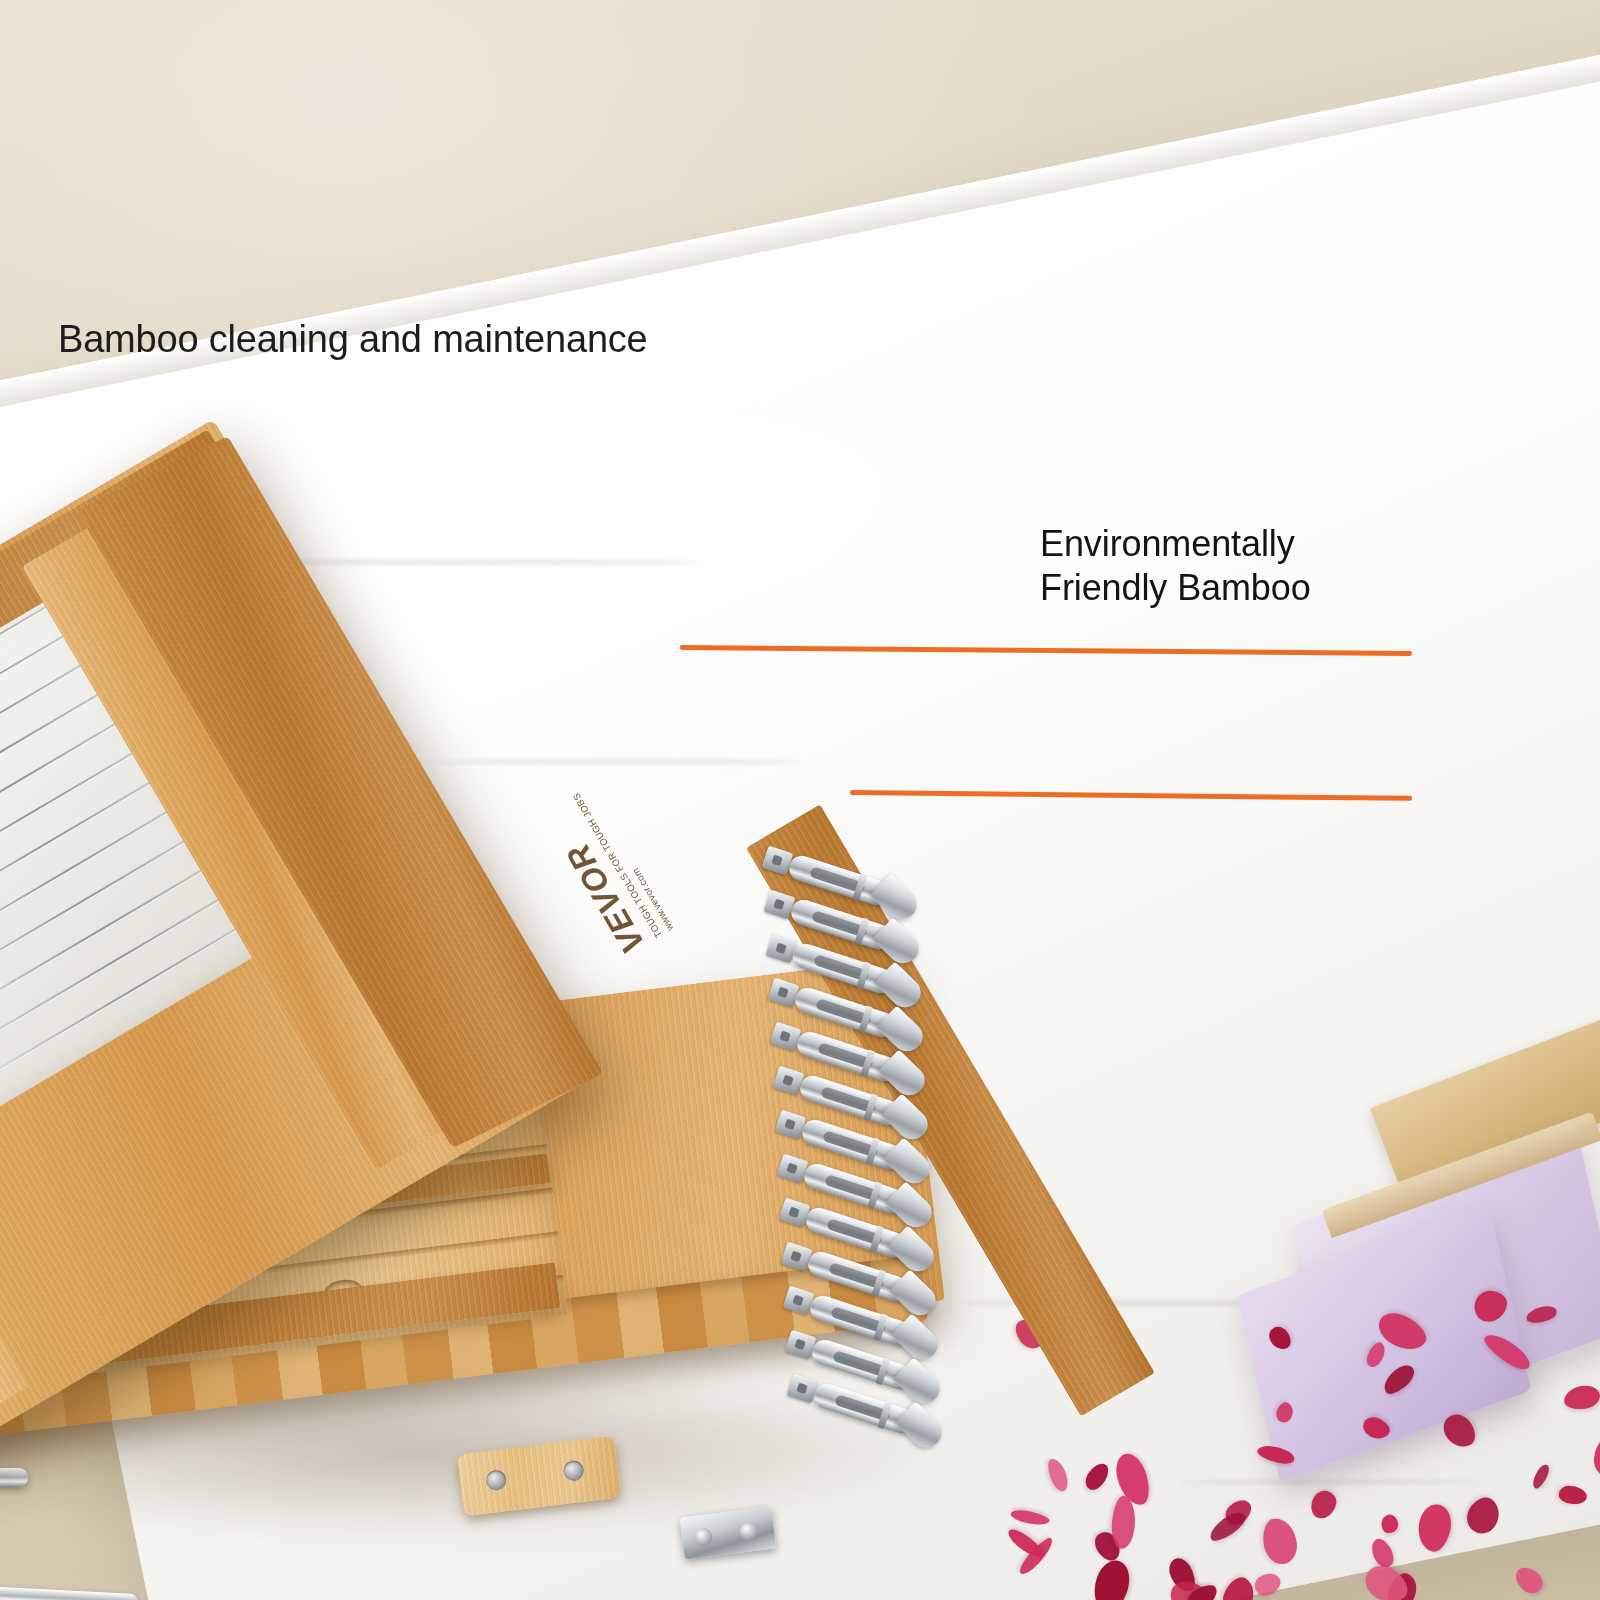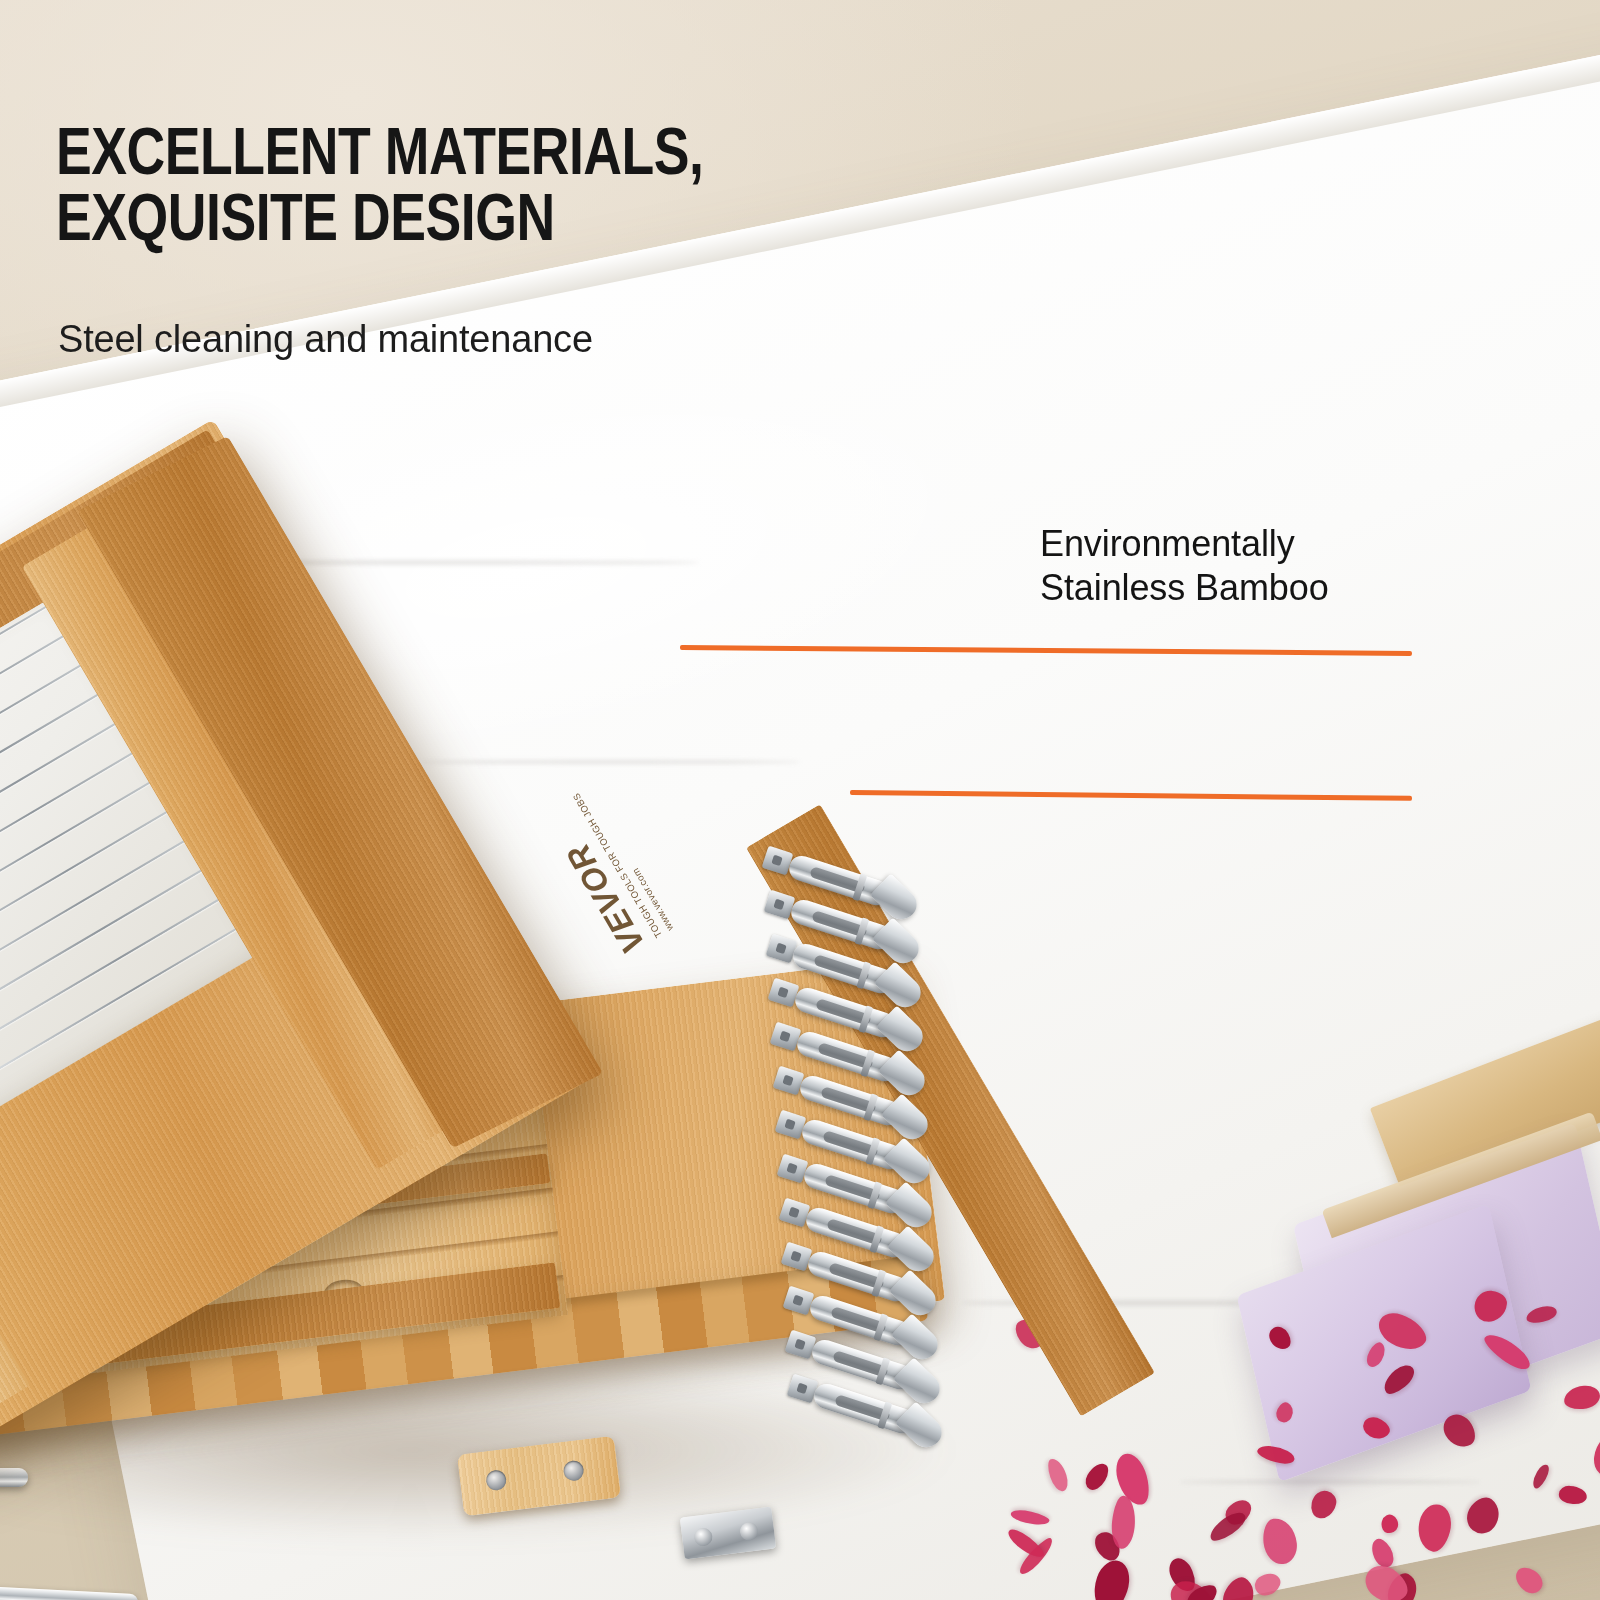--- a/index.html
+++ b/index.html
@@ -548,29 +548,25 @@
         <div class="petal" style="width: 32.4738px; height: 18.6304px; left: 56.2717px; top: 577.787px; background: rgb(158, 18, 56); transform: rotate(153deg); opacity: 0.98;"></div>
         <div class="petal" style="width: 37.7126px; height: 28.8543px; left: 90.3343px; top: 572.267px; background: rgb(184, 26, 68); transform: rotate(120deg); opacity: 0.93;"></div>
         <div class="petal" style="width: 34.0863px; height: 15.7733px; left: -88.8124px; top: 457.123px; background: rgb(224, 85, 126); transform: rotate(72deg); opacity: 0.84;"></div>
         <div class="petal" style="width: 32.4667px; height: 25.4899px; left: -116.009px; top: 311.368px; background: rgb(200, 32, 76); transform: rotate(55deg); opacity: 0.85;"></div>
         <div class="petal" style="width: 36.3356px; height: 31.4235px; left: 334.943px; top: 490.201px; background: rgb(168, 21, 60); transform: rotate(128deg); opacity: 0.92;"></div>
         <div class="petal" style="width: 50.4525px; height: 33.4463px; left: 458.369px; top: 425.328px; background: rgb(207, 42, 87); transform: rotate(311deg); opacity: 0.9;"></div>
         <div class="petal" style="width: 25.8938px; height: 15.3928px; left: 232.777px; top: 336.59px; background: rgb(214, 55, 106); transform: rotate(120deg); opacity: 0.86;"></div>
       </div>
   </div>
 
-  <div class="headline">
-    <h1>EXCELLENT MATERIALS,
-EXQUISITE DESIGN</h1>
-  </div>
-
-  <div class="subhead">Steel cleaning and maintenance</div>
+
+  <div class="subhead">Bamboo cleaning and maintenance</div>
 
   <div class="lead lead-bamboo"></div>
   <div class="lead lead-steel"></div>
 
   <div class="callout co-bamboo">
     <div class="ct">Environmentally
-Stainless Bamboo</div>
+Friendly Bamboo</div>
   </div>
 
 
 </div>
 
 </body></html>

